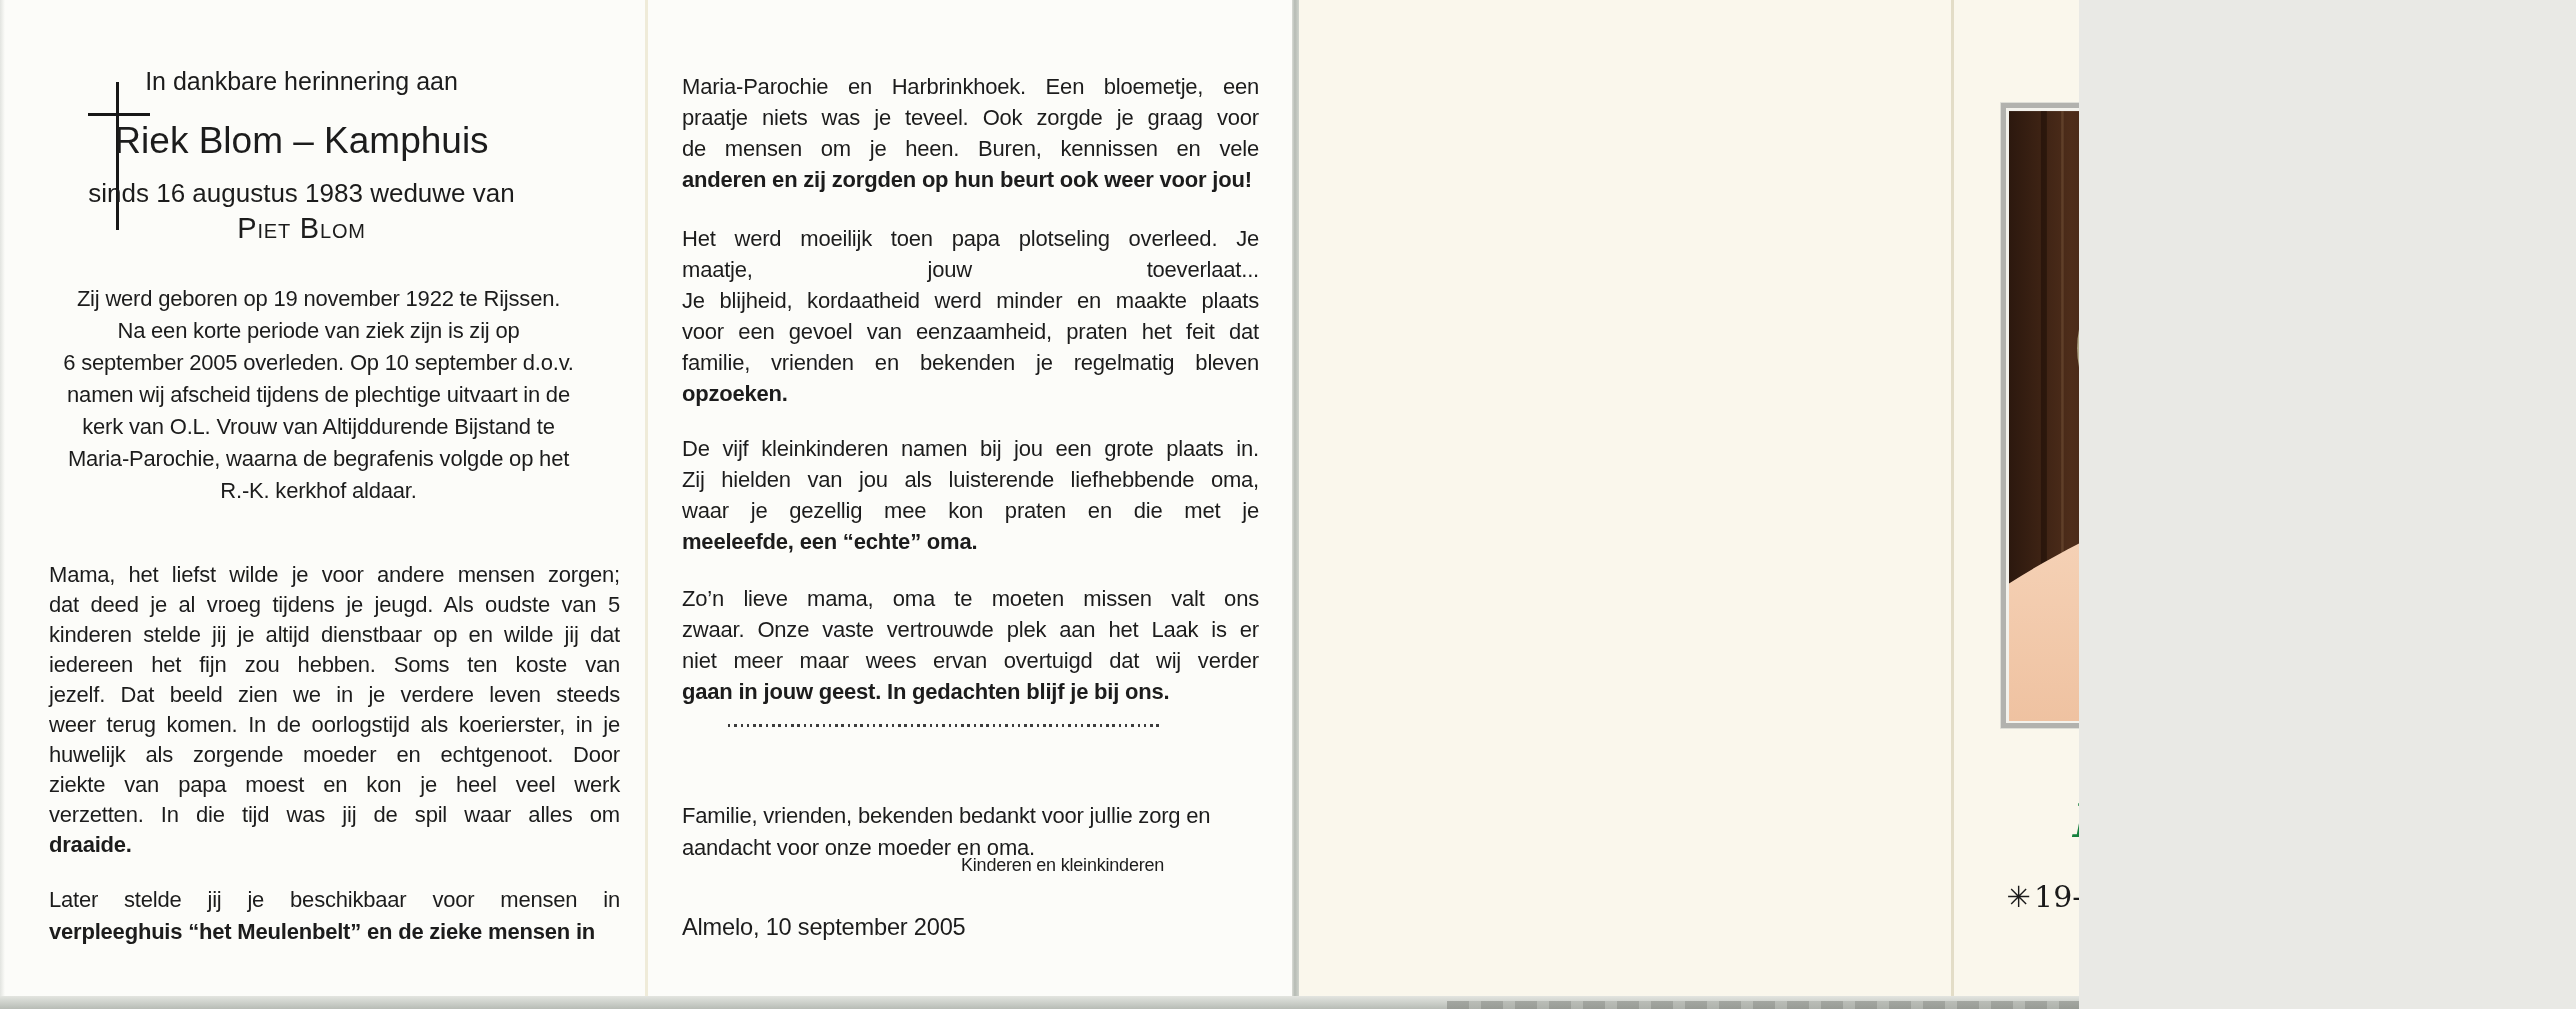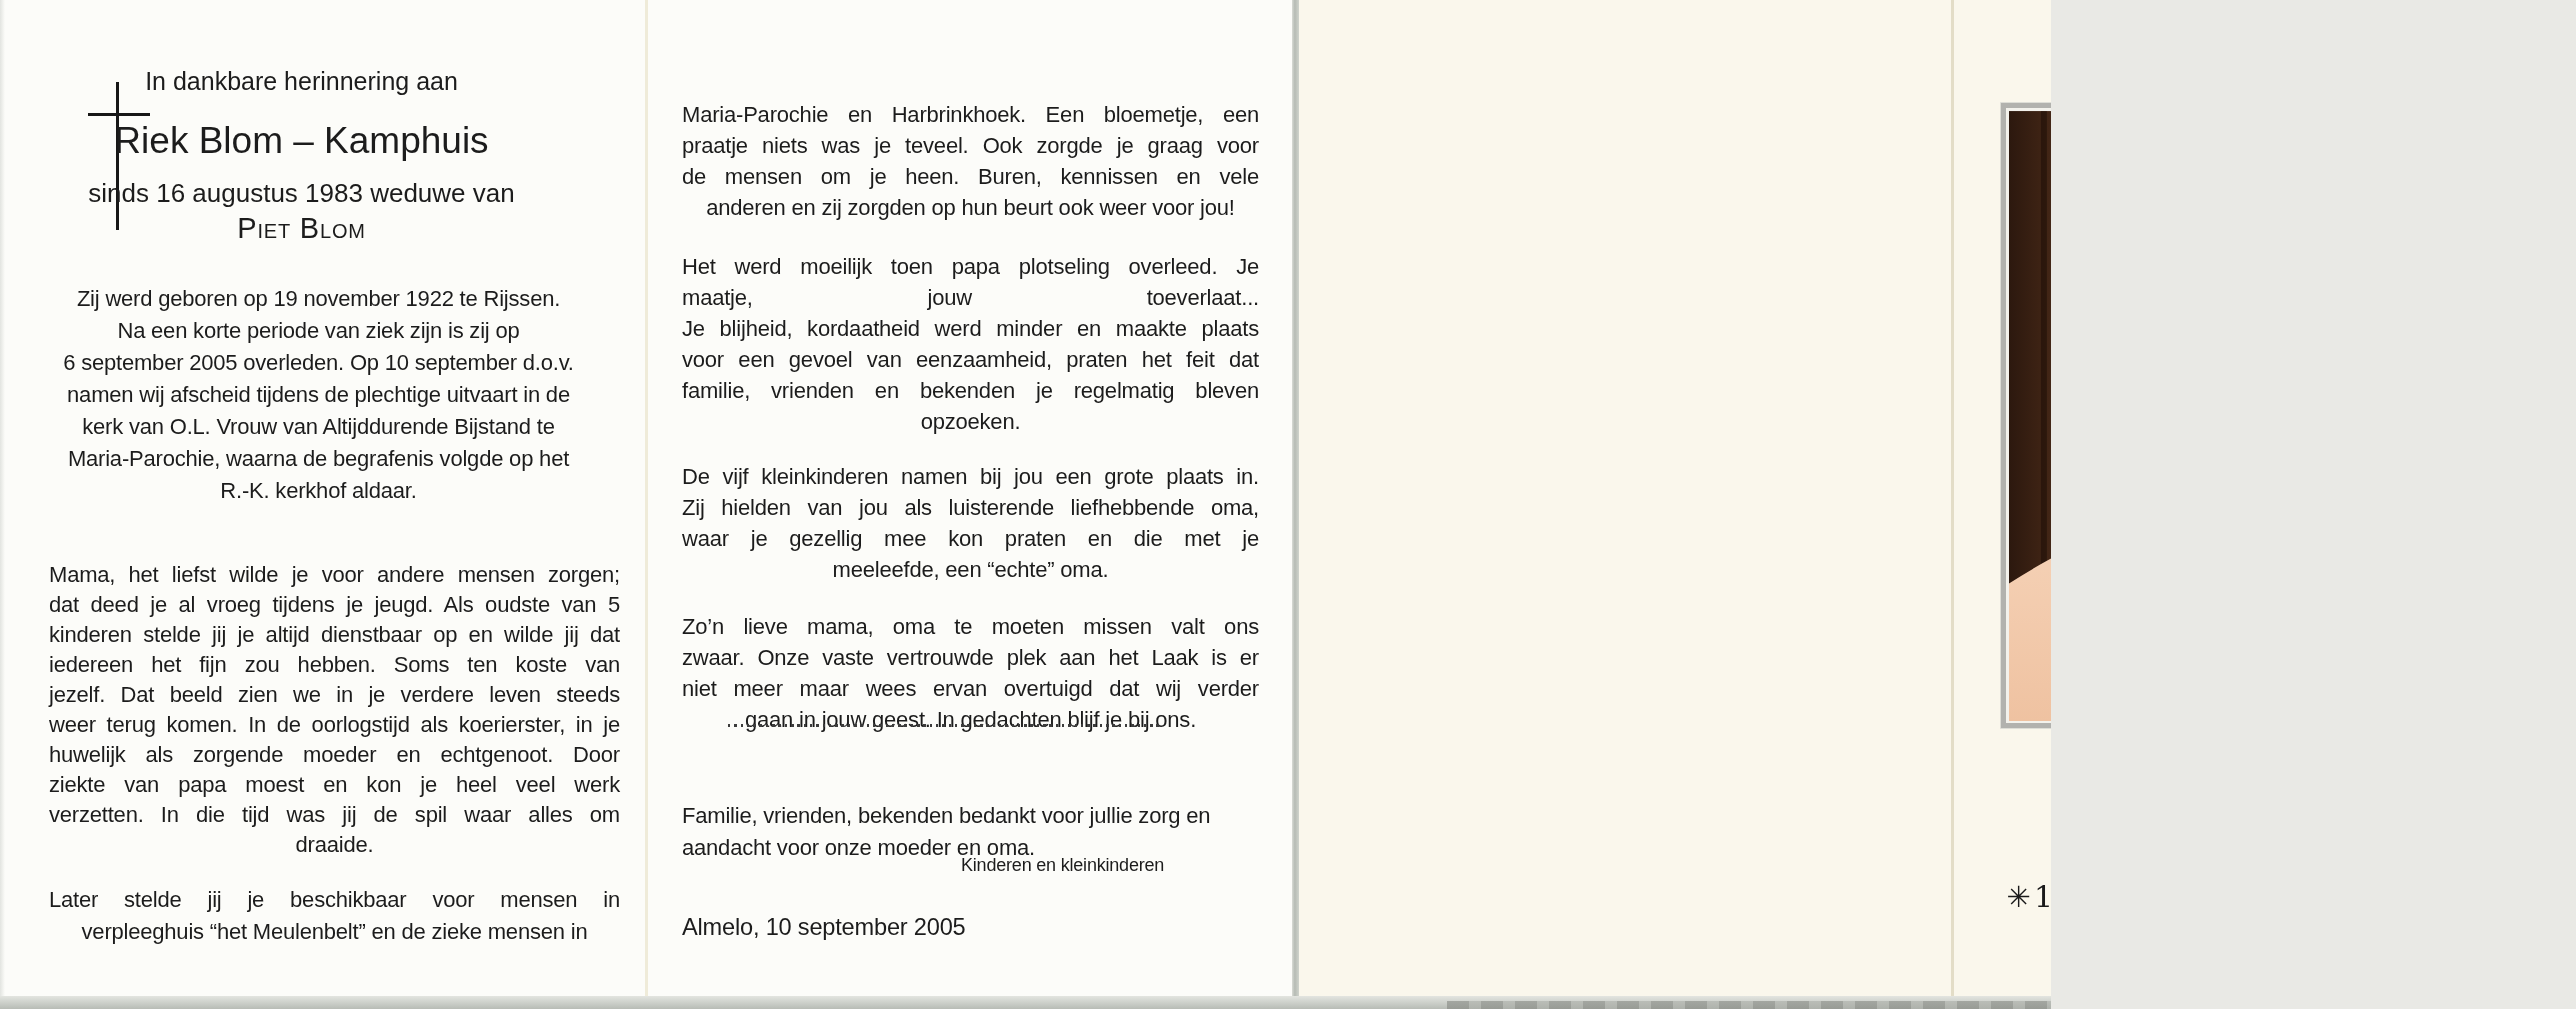--- a/index.html
+++ b/index.html
@@ -1,17 +1,17 @@
 <!DOCTYPE html>
 <html style="font-size:13.5px"><head>
 <meta charset="utf-8">
 <style>
   html,body{margin:0;padding:0;background:#e9e9e5;}
   .stage{position:relative;width:2051px;height:1010px;overflow:hidden;
-         background:#fcfcf9;font-family:"Liberation Sans",sans-serif;color:#1c1c1c;}
+         background:#fcfcf9;font-family:"Liberation Sans",sans-serif;color:#1c1c1c;padding-left:28px;}
   
   .cream-panel{position:absolute;left:1299px;top:0;width:1277px;height:1010px;background:#faf7ec;}
   .card-edge{position:absolute;left:1292px;top:0;width:6.7px;height:1010px;
              background:linear-gradient(90deg,#d8dbd5,#b6bbb4 40%,#cfd3cc);}
   .fold-left{position:absolute;left:645px;top:0;width:2.5px;height:1010px;background:rgba(205,190,135,0.28);}
   .fold-right{position:absolute;left:1951px;top:0;width:2.5px;height:1010px;background:rgba(200,188,155,0.45);}
   .bottom-band{position:absolute;left:0;top:996px;width:2576px;height:13.5px;
                background:linear-gradient(180deg,#e3e5e0, #c2c6c0 70%,#b4b8b2);}
   .bottom-smudge{position:absolute;left:1447px;top:1001px;width:640px;height:8.4px;
                background:repeating-linear-gradient(90deg,#7e817b 0 22px,#a7aaa4 22px 34px);opacity:.55;}
@@ -19,23 +19,23 @@
   
   .cross-v{position:absolute;left:116px;top:82px;width:3.4px;height:148px;background:#171717;}
   .cross-h{position:absolute;left:88px;top:113px;width:62px;height:3.4px;background:#171717;}
   
   .col{position:absolute;top:0;height:1010px;}
   .col1{left:49px;width:571px;}
   .col2{left:682px;width:577px;}
   .blk{position:absolute;left:0;width:100%;}
   .body-txt{font-size:22px;letter-spacing:-0.2px;}
   .just .line{text-align:justify;text-align-last:justify;}
-  .just .line:last-child{text-align:center;text-align-last:auto;}
+  .just .line:last-child{text-align:left;text-align-last:auto;font-weight:bold;}
   .centered .line{text-align:center;}
-  .lh36{line-height:30px;} .lh37{line-height:31px;margin-top:28px;} .lh38{line-height:32px;}
+  .lh36{line-height:30px;} .lh37{line-height:31px;} .lh38{line-height:32px;}
   .italic{}
   .hdr{position:absolute;left:0;width:505px;text-align:center;}
   .hdr-intro{top:67px;font-size:25px;}
   .hdr-name{top:120px;font-size:37px;}
   .hdr-widow{top:178px;font-size:26px;}
   .hdr-husband{top:212px;font-size:29px;font-variant:small-caps;letter-spacing:0.8px;}
   .dotted-rule{position:absolute;left:46px;top:724px;width:431px;height:2.5px;
                background:repeating-linear-gradient(90deg,#3c3c3c 0 2.5px,transparent 2.5px 6.3px);}
   .signature{position:absolute;left:279px;top:855px;font-size:18px;}
   .place-date{position:absolute;left:0;top:914px;font-size:23.6px;}

